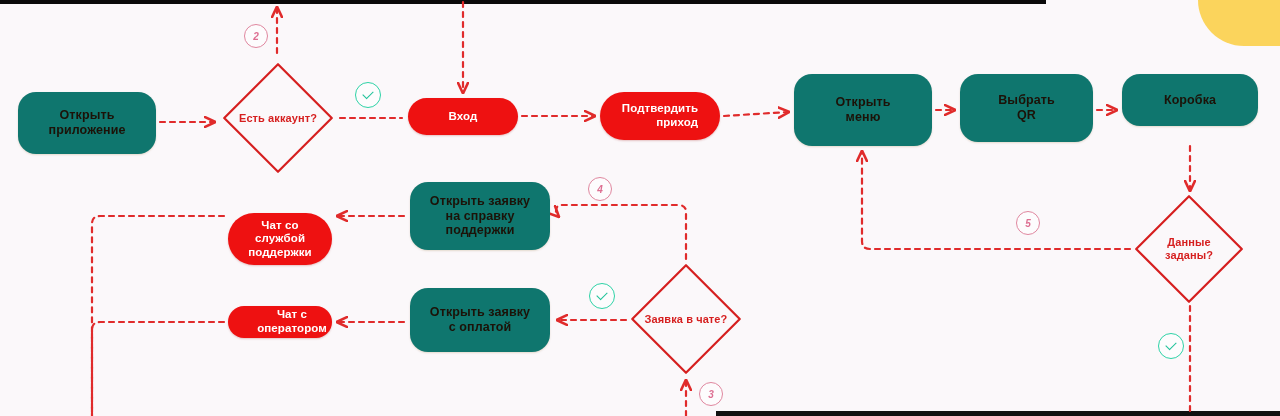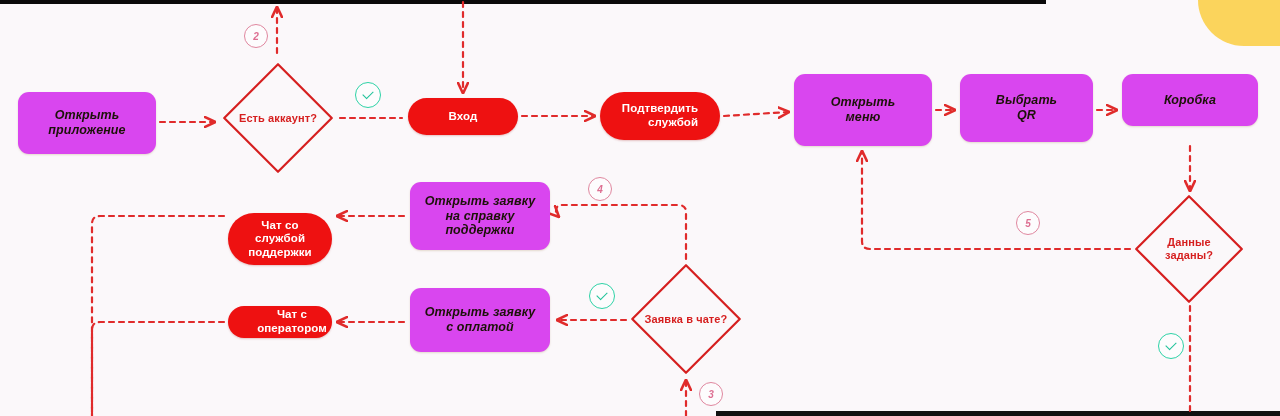--- a/index.html
+++ b/index.html
@@ -39,27 +39,26 @@
     box-sizing:border-box;
     display:flex;align-items:center;justify-content:center;
     text-align:center;
     line-height:1.18;
     letter-spacing:.1px;
   }
   .node .lines{display:block;padding:0 8px;}
   .node .lines span{display:block;}
 
   .proc{
-    background:#d946ef;
-    border-radius:11px;
+    background:#0f766e;
+    border-radius:18px;
     color:#1c1208;
     font-size:12.5px;
     font-weight:700;
     box-shadow:0 1px 2px rgba(120,80,0,.18);
-    font-style:italic;
   }
   .term{
     background:#ee1111;
     border-radius:999px;
     color:#ffffff;
     font-size:11.5px;
     font-weight:700;
     box-shadow:0 1px 2px rgba(150,0,0,.22);
   }
   .dec{
@@ -174,21 +173,21 @@
         </div>
       </div>
       <div class="node term" style="left: 408px; top: 98px; width: 110px; height: 37px;">
         <div class="lines">
           <span>Вход</span>
         </div>
       </div>
       <div class="node term" style="left: 600px; top: 92px; width: 120px; height: 48px; text-align: right;">
         <div class="lines">
           <span>Подтвердить</span>
-          <span>службой</span>
+          <span>приход</span>
         </div>
       </div>
       <div class="node proc" style="left: 794px; top: 74px; width: 138px; height: 72px;">
         <div class="lines">
           <span>Открыть</span>
           <span>меню</span>
         </div>
       </div>
       <div class="node proc" style="left: 960px; top: 74px; width: 133px; height: 68px;">
         <div class="lines">

